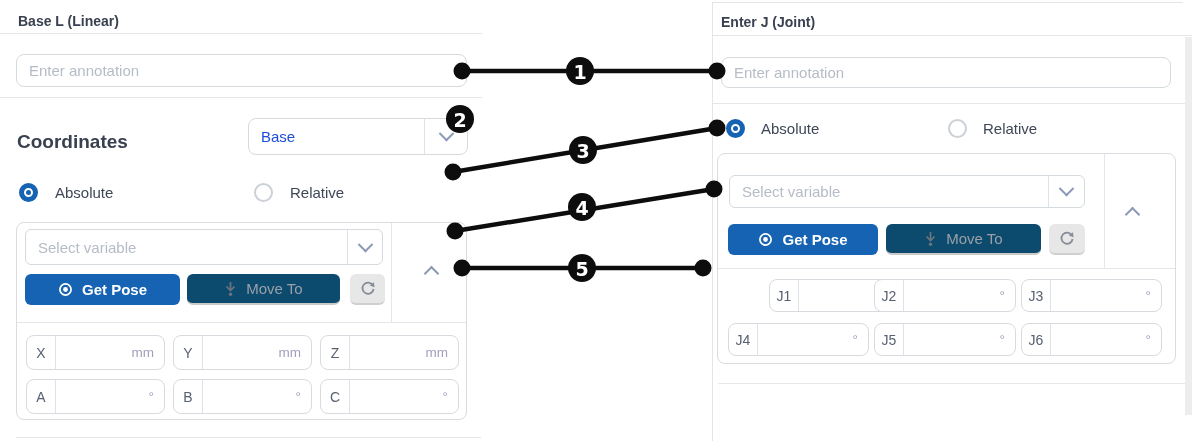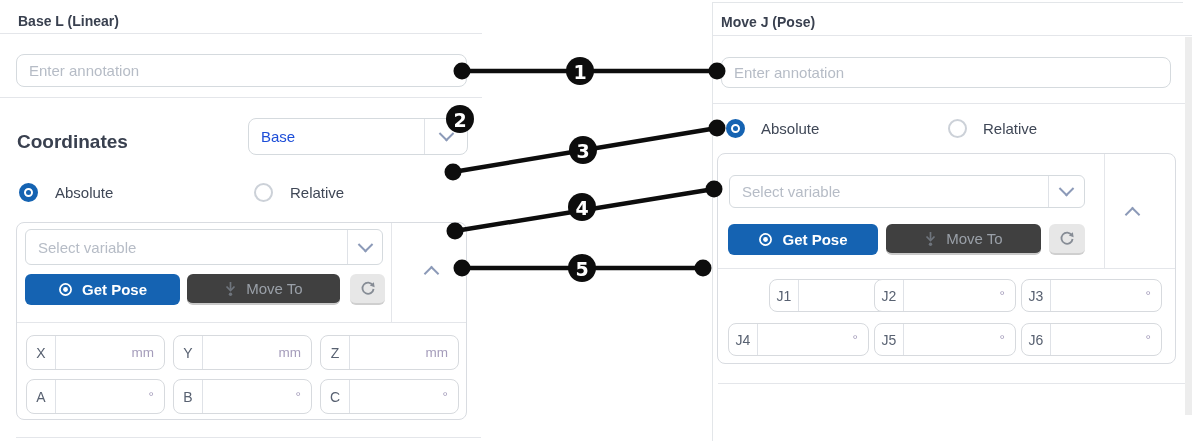--- a/index.html
+++ b/index.html
@@ -39,21 +39,21 @@
   .radio.off{border:2px solid #ccd1d8;}
   .radio.on{border:5px solid #1563b2;}
   .radio.on .radio-dot{width:5px;height:5px;border-radius:50%;background:#1563b2;}
   .group-box{border:1px solid #d9dce1;border-radius:8px;background:#fff;}
   .vline{border-left:1px solid #e4e6ea;width:0;}
   .btn{
     border:none;border-radius:6px;display:flex;align-items:center;justify-content:center;gap:9px;
     font-family:"Liberation Sans", sans-serif;font-size:15px;cursor:pointer;
   }
   .btn-primary{background:#1563b2;color:#fff;font-weight:bold;}
-  .btn-disabled{background:#404040;color:#9aa0a8;border-bottom:2px solid #c9c9c9;}
+  .btn-disabled{background:#0c4a6e;color:#9aa0a8;border-bottom:2px solid #c9c9c9;}
   .btn-icon{background:#e7e7e7;border-bottom:2px solid #cfcfcf;}
   .field{
     border:1px solid #d7dade;border-radius:8px;background:#fff;display:flex;align-items:stretch;overflow:hidden;
   }
   .field .flabel{
     width:28px;min-width:28px;display:flex;align-items:center;justify-content:center;
     border-right:1px solid #dfe2e7;font-size:14px;color:#586171;
   }
   .field .finput{
     flex:1;border:none;outline:none;min-width:10px;background:transparent;
@@ -174,21 +174,21 @@
     <span class="flabel">C</span>
     <input class="finput" style="">
     <span class="funit">°</span>
   </div>
 
   <div class="abs divider" style="left:16px;top:437px;width:465px;"></div>
 
   <div class="abs" style="left:712px;top:2px;width:471px;border-top:1px solid #e3e6e9;"></div>
   <div class="abs" style="left:712px;top:2px;height:439px;border-left:1px solid #e3e6e9;"></div>
 
-  <div class="abs panel-title" style="left:721px;top:14px;">Move J (Pose)</div>
+  <div class="abs panel-title" style="left:721px;top:14px;">Enter J (Joint)</div>
   <div class="abs divider" style="left:713px;top:35px;width:479px;"></div>
 
   <div class="abs" style="left:721px;top:57px;width:450px;height:31px;">
     <input class="text-input" type="text" placeholder="Enter annotation" style="">
   </div>
 
   <div class="abs divider" style="left:713px;top:103px;width:472px;"></div>
 
   <div class="abs" style="left:726px;top:119px;display:flex;align-items:center;gap:16px;">
     <span class="radio on">

